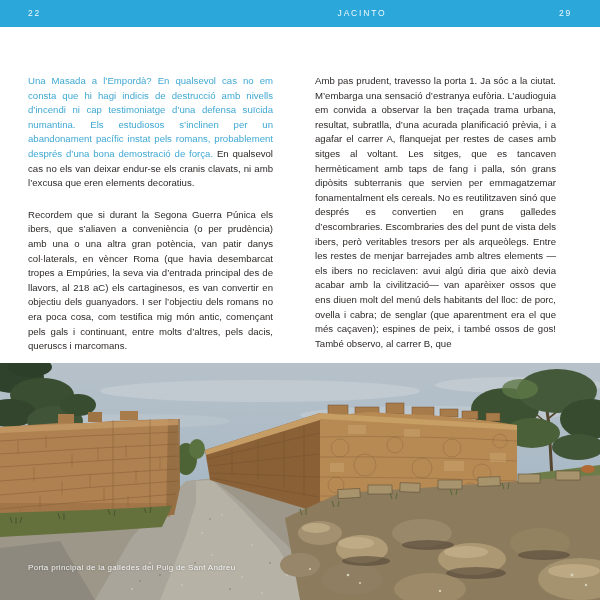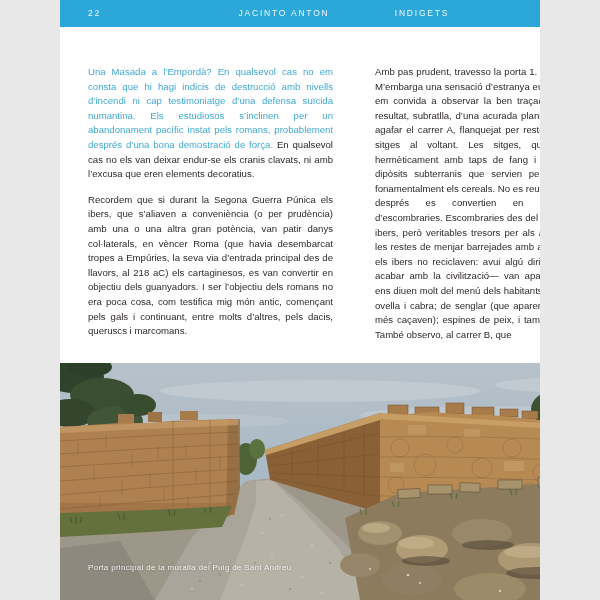--- a/index.html
+++ b/index.html
@@ -3,62 +3,61 @@
 <meta charset="utf-8">
 <style>
   :root{
     --accent:#2BA7DA;
     --lead:#3FA8D2;
     --body:#2E2A28;
   }
   html,body{margin:0;padding:0;}
   body{background:#e8e8e8;font-family:"Liberation Sans",sans-serif;}
   .page{
-    position:relative;width:480px;height:600px;background:#ffffff;
+    position:relative;width:600px;height:600px;background:#ffffff;
     margin:0 auto;overflow:hidden;
   }
   .header-bar{
     position:absolute;top:0;left:0;width:600px;height:27px;
     background:var(--accent);
   }
   .header-bar span{
     position:absolute;top:0;line-height:27px;
     color:rgba(255,255,255,.92);font-size:8.5px;letter-spacing:1.8px;
   }
   .pg-left{left:28px;}
   .pg-right{right:28px;letter-spacing:1.2px;}
   .run-author{left:224px;transform:translateX(-50%);}
   .run-section{left:362px;transform:translateX(-50%);}
   .col{position:absolute;top:57px;}
   .col-left{left:28px;width:245px;}
   .col-right{left:315px;width:241px;}
   .col p{
-    margin:8px 0 11px 0;font-size:9.6px;line-height:14.6px;
+    margin:17px 0 11px 0;font-size:9.6px;line-height:14.6px;
     text-align:justify;color:var(--body);
   }
   .lead{color:var(--lead);}
   .photo{
     position:absolute;left:0;top:363px;width:600px;height:237px;overflow:hidden;
   }
   .photo svg{display:block;}
   .photo-caption{
     position:absolute;left:28px;top:200px;z-index:5;
     color:rgba(255,255,255,.93);font-size:8px;letter-spacing:.3px;
     text-shadow:0 0 2px rgba(0,0,0,.35);
   }
 </style>
 </head>
 <body>
 
 <div class="page">
 
   <div class="header-bar">
     <span class="pg-left">22</span>
-    <span class="run-author">JACINTO ANTON</span>
-    <span class="run-section">INDIGETS</span>
+    <span class="run-section">JACINTO</span>
     <span class="pg-right">29</span>
   </div>
 
   <div class="col col-left">
     <p><span class="lead">Una Masada a l’Empordà? En qualsevol cas no em consta que hi hagi indicis de destrucció amb nivells d’incendi ni cap testimoniatge d’una defensa suïcida numantina. Els estudiosos s’inclinen per un abandonament pacífic instat pels romans, probablement després d’una bona demostració de força. </span><span>En qualsevol cas no els van deixar endur-se els cranis clavats, ni amb l’excusa que eren elements decoratius.</span></p>
     <p>Recordem que si durant la Segona Guerra Púnica els ibers, que s’aliaven a conveniència (o per prudència) amb una o una altra gran potència, van patir danys col·laterals, en vèncer Roma (que havia desembarcat tropes a Empúries, la seva via d’entrada principal des de llavors, al 218 aC) els cartaginesos, es van convertir en objectiu dels guanyadors. I ser l’objectiu dels romans no era poca cosa, com testifica mig món antic, començant pels gals i continuant, entre molts d’altres, pels dacis, queruscs i marcomans.</p>
   </div>
 
   <div class="col col-right">
     <p>Amb pas prudent, travesso la porta 1. Ja sóc a la ciutat. M’embarga una sensació d’estranya eufòria. L’audioguia em convida a observar la ben traçada trama urbana, resultat, subratlla, d’una acurada planificació prèvia, i a agafar el carrer A, flanquejat per restes de cases amb sitges al voltant. Les sitges, que es tancaven hermèticament amb taps de fang i palla, són grans dipòsits subterranis que servien per emmagatzemar fonamentalment els cereals. No es reutilitzaven sinó que després es convertien en grans galledes d’escombraries. Escombraries des del punt de vista dels ibers, però veritables tresors per als arqueòlegs. Entre les restes de menjar barrejades amb altres elements —els ibers no reciclaven: avui algú diria que això devia acabar amb la civilització— van aparèixer ossos que ens diuen molt del menú dels habitants del lloc: de porc, ovella i cabra; de senglar (que aparentment era el que més caçaven); espines de peix, i també ossos de gos! També observo, al carrer B, que</p>
@@ -272,16 +271,16 @@
             <circle cx="360" cy="220" r="1.1"></circle>
             <circle cx="572" cy="212" r="1.4"></circle>
           <circle cx="586" cy="222" r="1.2"></circle>
             <circle cx="440" cy="228" r="1.2"></circle>
             <circle cx="310" cy="206" r="1"></circle>
         </g>
         <path d="M302,152 l-2,-6 M306,152 l0,-7 M334,144 l-2,-6 M338,144 l1,-6 M392,136 l-2,-6 M396,136 l1,-6 M452,132 l-2,-6 M456,132 l1,-6 M504,126 l-2,-6 M508,126 l1,-6" stroke="#5b6a3c" stroke-width="1.1" fill="none"></path>
       </g>
     </svg>
 
-    <div class="photo-caption">Porta principal de la muralla del Puig de Sant Andreu</div>
+    <div class="photo-caption">Porta principal de la galledes del Puig de Sant Andreu</div>
   </div>
 
 </div>
 
 </body></html>

